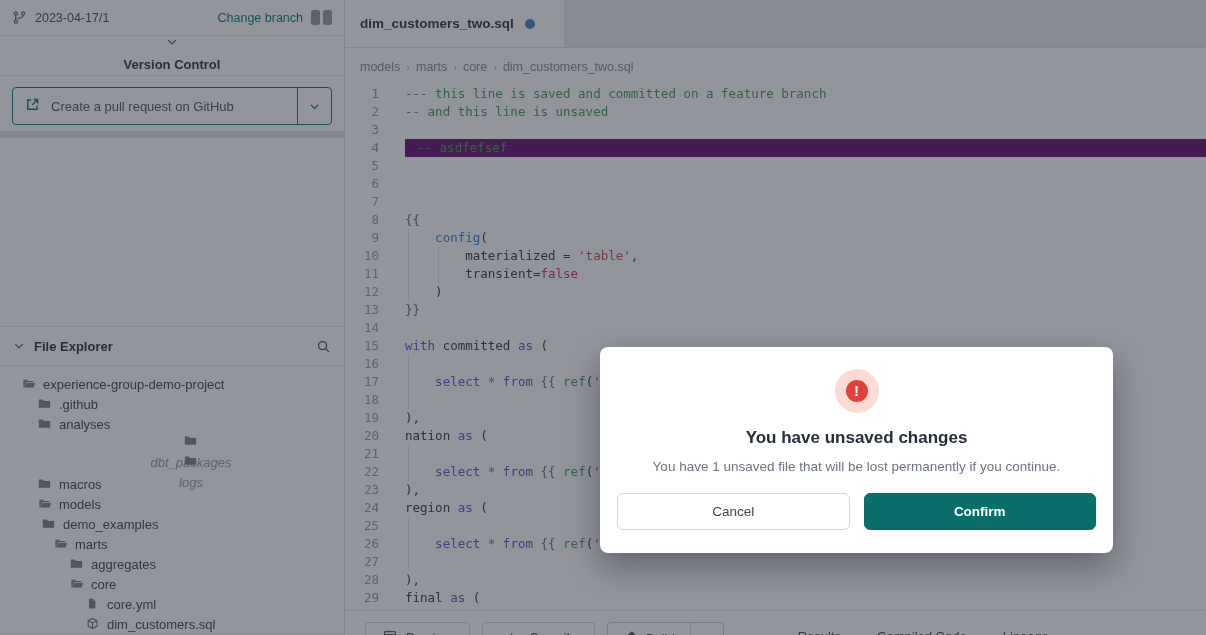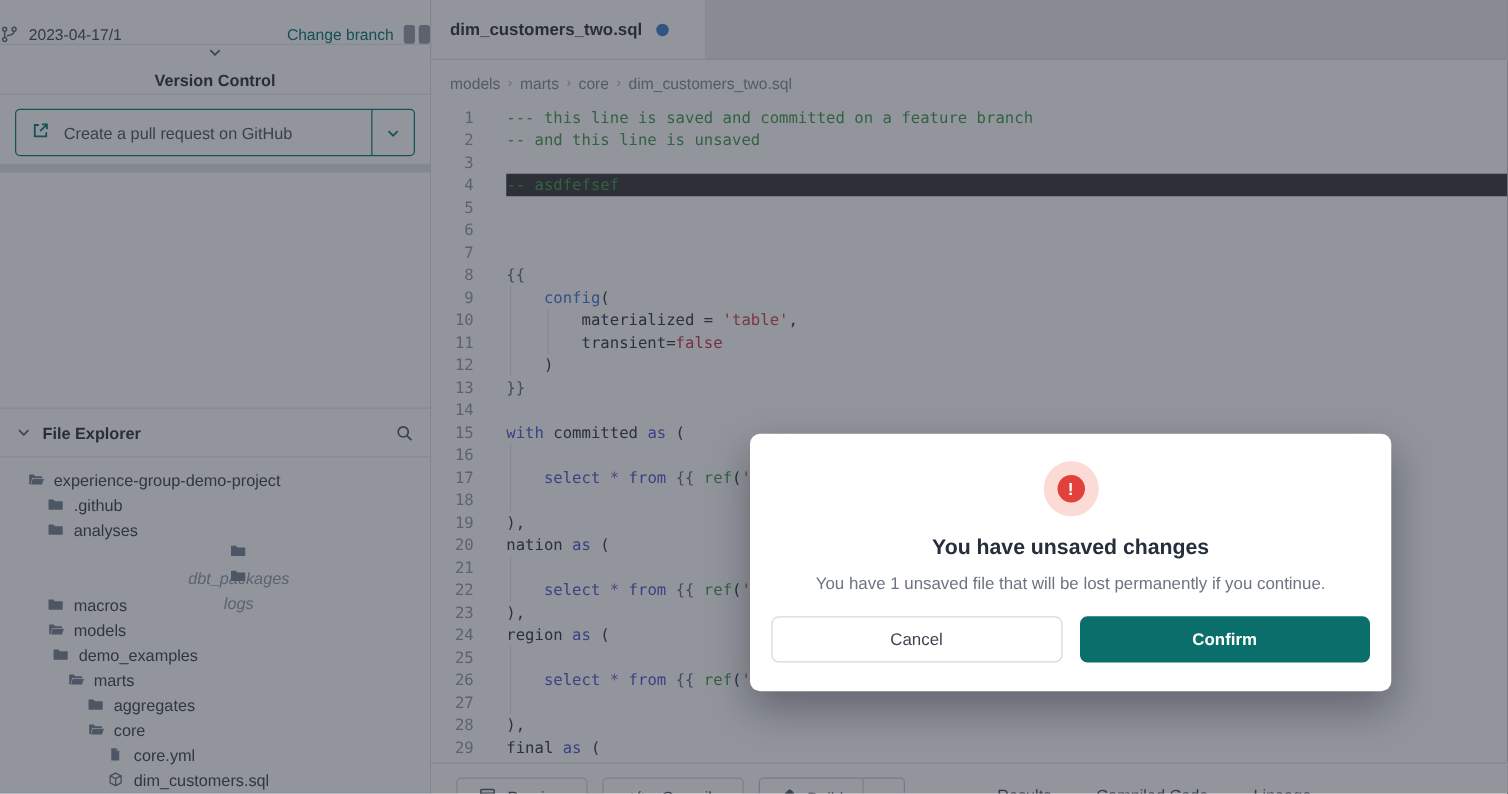--- a/index.html
+++ b/index.html
@@ -2,21 +2,21 @@
 <html><head>
 <meta charset="utf-8">
 <style>
   html,body{margin:0;padding:0;background:#20252e;}
   .stage{position:relative;width:1206px;height:635px;background:#fff;overflow:hidden;
          font-family:"Liberation Sans",sans-serif;-webkit-font-smoothing:antialiased;}
 
   
   .sidebar{position:absolute;left:0;top:0;width:345px;height:635px;background:#fff;
            border-right:1px solid #dfe3e7;box-sizing:border-box;}
-  .branch-row{height:36px;display:flex;align-items:flex-end;gap:8px;padding:0 0;
+  .branch-row{height:36px;display:flex;align-items:center;gap:8px;padding:0 12px;
               border-bottom:1px solid #e7eaee;box-sizing:border-box;}
   .branch-name{font-size:12.5px;color:#4c555f;}
   .link-teal{margin-left:auto;font-size:12.5px;color:#0f7f79;cursor:pointer;}
   .book-icon{display:flex;gap:3px;cursor:pointer;}
   .book-icon i{width:9px;height:15px;background:#99a0aa;border-radius:2.5px;}
   .section-head{height:40px;display:flex;align-items:center;gap:9px;padding:0 13px;
                 box-sizing:border-box;font-size:13px;font-weight:bold;color:#343d47;}
   .vc-head{border-bottom:1px solid #e7eaee;flex-direction:column;}
   .fe-head{border-top:1px solid #e7eaee;border-bottom:1px solid #e7eaee;}
   .chev{display:inline-flex;}
@@ -43,21 +43,21 @@
   .dot{width:10px;height:10px;border-radius:50%;background:#4189cc;flex:none;}
   .breadcrumb{height:37px;display:flex;align-items:center;padding:0 15px;font-size:12.5px;
               color:#8a929c;gap:6px;box-sizing:border-box;}
   .crumb{cursor:pointer;}
   .crumb-sep{color:#a9b0b8;font-size:11px;transform:translateY(-0.5px);}
   .codewrap{position:relative;font-family:"DejaVu Sans Mono","Liberation Mono",monospace;
             font-size:12.5px;line-height:18px;}
   .cl{display:flex;height:18px;}
   .ln{width:34px;text-align:right;color:#9aa1ab;flex:none;user-select:none;}
   .lc{margin-left:26px;white-space:pre;flex:1;}
-  .lc.sel{background:#404040;}
+  .lc.sel{background:#701a75;padding-left:12px;}
   .guide{position:absolute;width:1px;background:#e3e6ea;}
   .c-com{color:#4f9e58}.c-kw{color:#5a62d2}.c-fn{color:#4a7fd4}.c-ref{color:#4f9e58}
   .c-str{color:#cf5353}.c-atom{color:#cf3d5c}.c-brace{color:#68748f}.c-op{color:#9a66cf}.c-pln{color:#3c434e}
 
   
   .bottombar{position:absolute;left:345px;right:0;top:610px;height:25px;background:#fff;
              border-top:1px solid #e4e7ea;display:flex;align-items:flex-start;
              padding:11px 0 0 20px;gap:12px;box-sizing:content-box;}
   .bb-btn{height:30px;border:1px solid #d3d8dd;border-radius:4px;display:flex;align-items:center;
           gap:9px;padding:0 17px;font-size:13px;color:#4c545d;background:#fff;cursor:pointer;box-sizing:border-box;}

